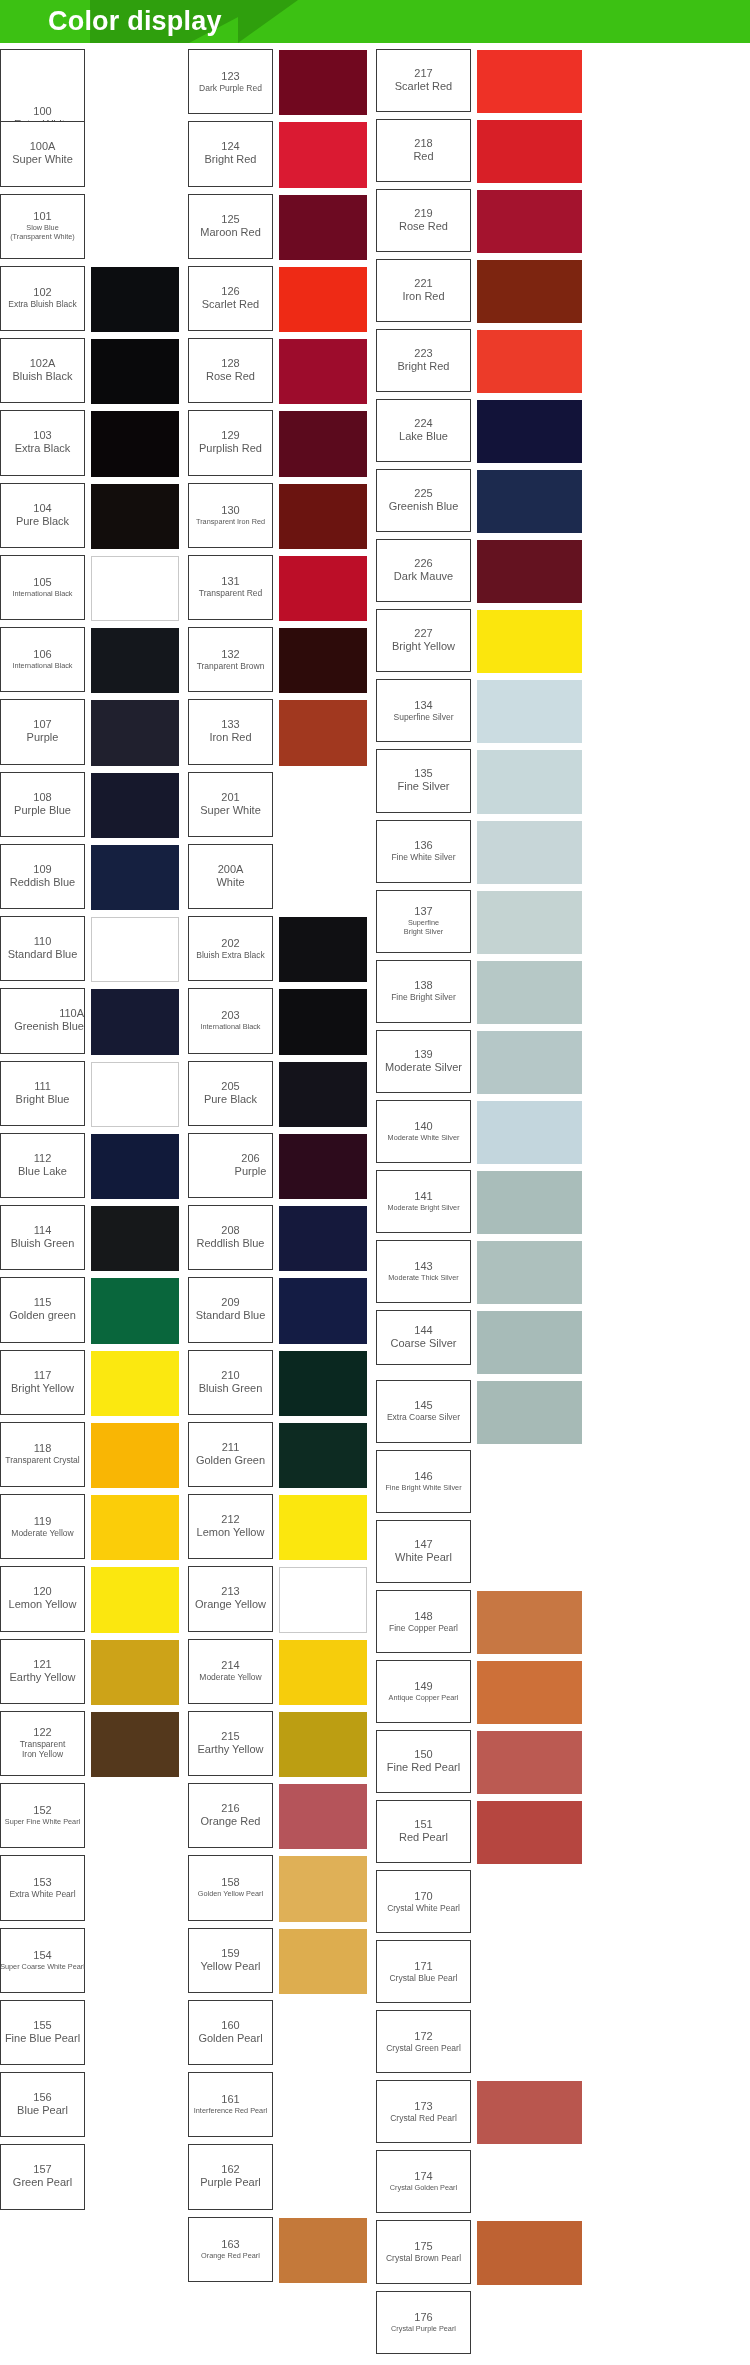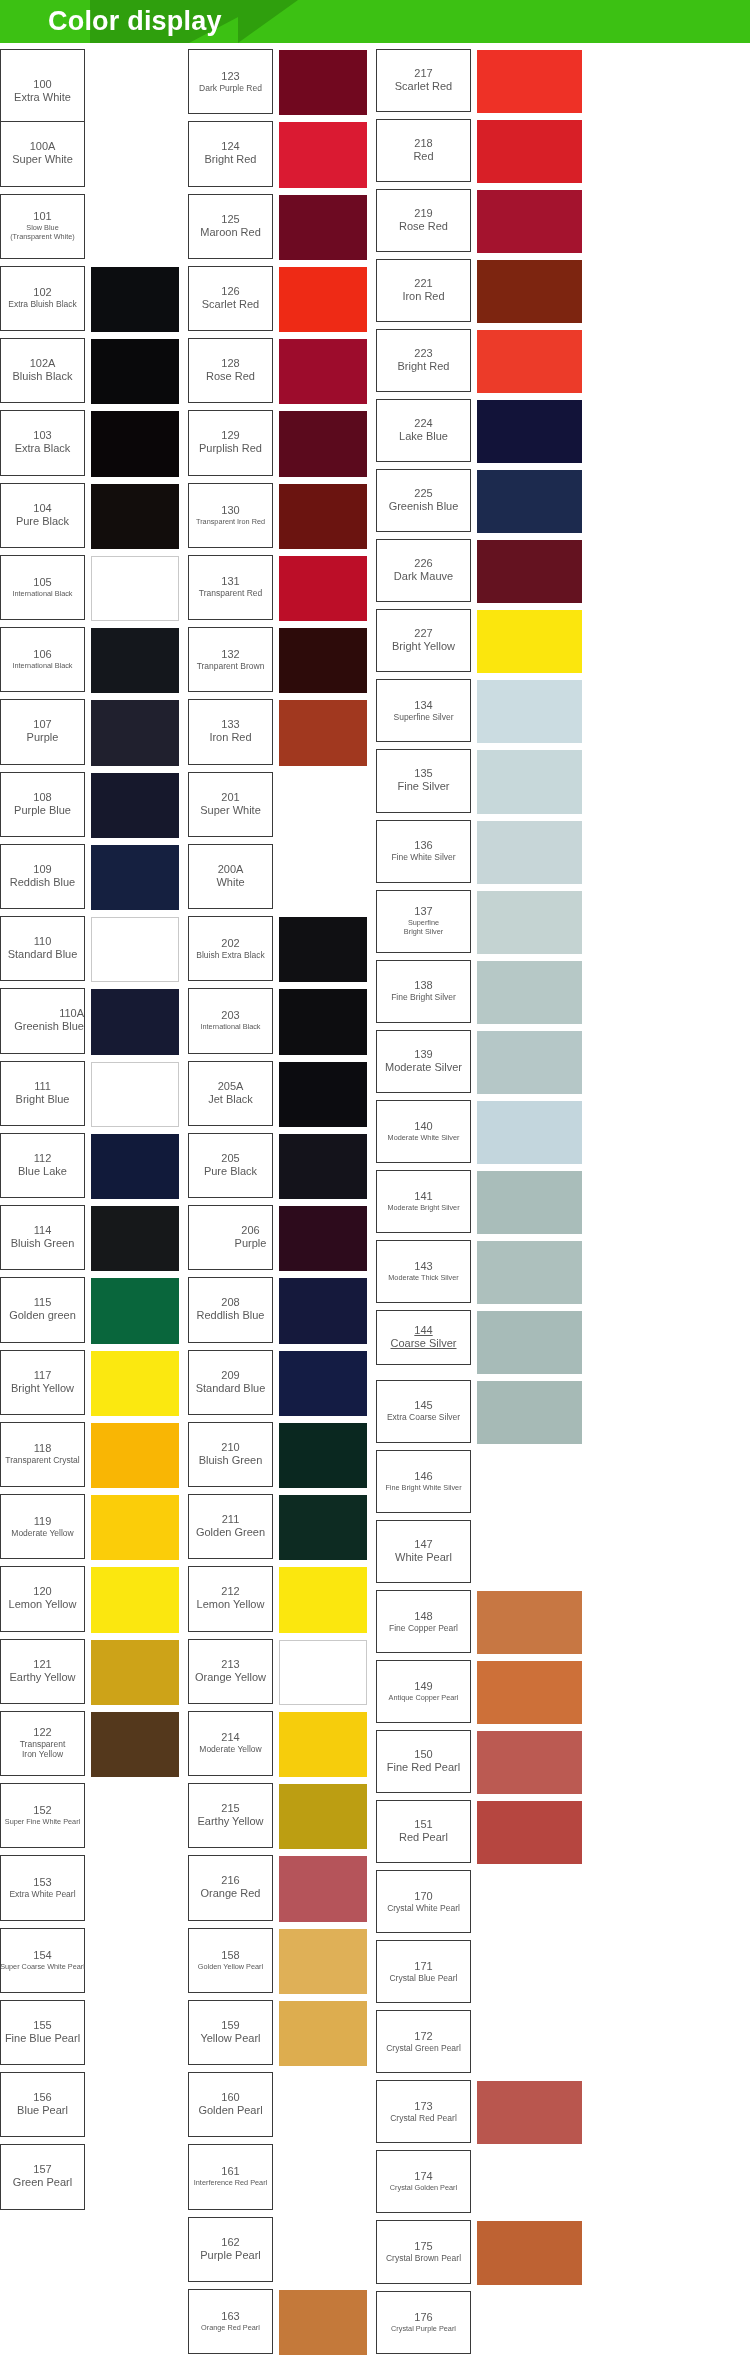--- a/index.html
+++ b/index.html
@@ -107,21 +107,21 @@
 <div class="banner">
   <div class="wedge-m"></div>
   <div class="wedge-r"></div>
   <h1>Color display</h1>
 </div>
 
 <div class="sheet">
   <div class="colgroup g1">
     <div class="pairs" id="col1">
         <div class="pair" style="height: 72.25px;">
-          <div class="lbl" style="height: 85px; min-height: 0px;">
+          <div class="lbl" style="height: 85px; min-height: 0px; justify-content: flex-end;">
             <div class="code">100</div>
             <div class="nm">Extra White</div>
           </div>
           <div class="sw empty" style="height: 65.25px; min-height: 0px;"></div>
         </div>
         <div class="pair" style="height: 72.25px;">
           <div class="lbl" style="height: 65.25px; min-height: 0px;">
             <div class="code">100A</div>
             <div class="nm">Super White</div>
           </div>
@@ -422,27 +422,20 @@
         </div>
         <div class="pair" style="height: 72.25px;">
           <div class="lbl" style="height: 65.25px; min-height: 0px;">
             <div class="code">203</div>
             <div class="nm xs">International Black</div>
           </div>
           <div class="sw" style="background: rgb(13, 13, 16); height: 65.25px; min-height: 0px;"></div>
         </div>
         <div class="pair" style="height: 72.25px;">
           <div class="lbl" style="height: 65.25px; min-height: 0px;">
-            <div class="code">205A</div>
-            <div class="nm">Jet Black</div>
-          </div>
-          <div class="sw" style="background: rgb(12, 12, 16); height: 65.25px; min-height: 0px;"></div>
-        </div>
-        <div class="pair" style="height: 72.25px;">
-          <div class="lbl" style="height: 65.25px; min-height: 0px;">
             <div class="code">205</div>
             <div class="nm">Pure Black</div>
           </div>
           <div class="sw" style="background: rgb(20, 19, 27); height: 65.25px; min-height: 0px;"></div>
         </div>
         <div class="pair" style="height: 72.25px;">
           <div class="lbl" style="height: 65.25px; min-height: 0px; padding-left: 40px;">
             <div class="code">206</div>
             <div class="nm">Purple</div>
           </div>
@@ -678,21 +671,21 @@
           <div class="sw" style="background: rgb(169, 189, 186); height: 63.0606px; min-height: 0px;"></div>
         </div>
         <div class="pair" style="height: 70.0606px;">
           <div class="lbl" style="height: 63.0606px; min-height: 0px;">
             <div class="code">143</div>
             <div class="nm xs">Moderate Thick Silver</div>
           </div>
           <div class="sw" style="background: rgb(173, 192, 189); height: 63.0606px; min-height: 0px;"></div>
         </div>
         <div class="pair" style="height: 70.0606px;">
-          <div class="lbl" style="height: 55px; min-height: 0px; text-decoration: underline;">
+          <div class="lbl" style="height: 55px; min-height: 0px;">
             <div class="code">144</div>
             <div class="nm">Coarse Silver</div>
           </div>
           <div class="sw" style="background: rgb(167, 187, 184); height: 63.0606px; min-height: 0px;"></div>
         </div>
         <div class="pair" style="height: 70.0606px;">
           <div class="lbl" style="height: 63.0606px; min-height: 0px;">
             <div class="code">145</div>
             <div class="nm sm">Extra Coarse Silver</div>
           </div>

